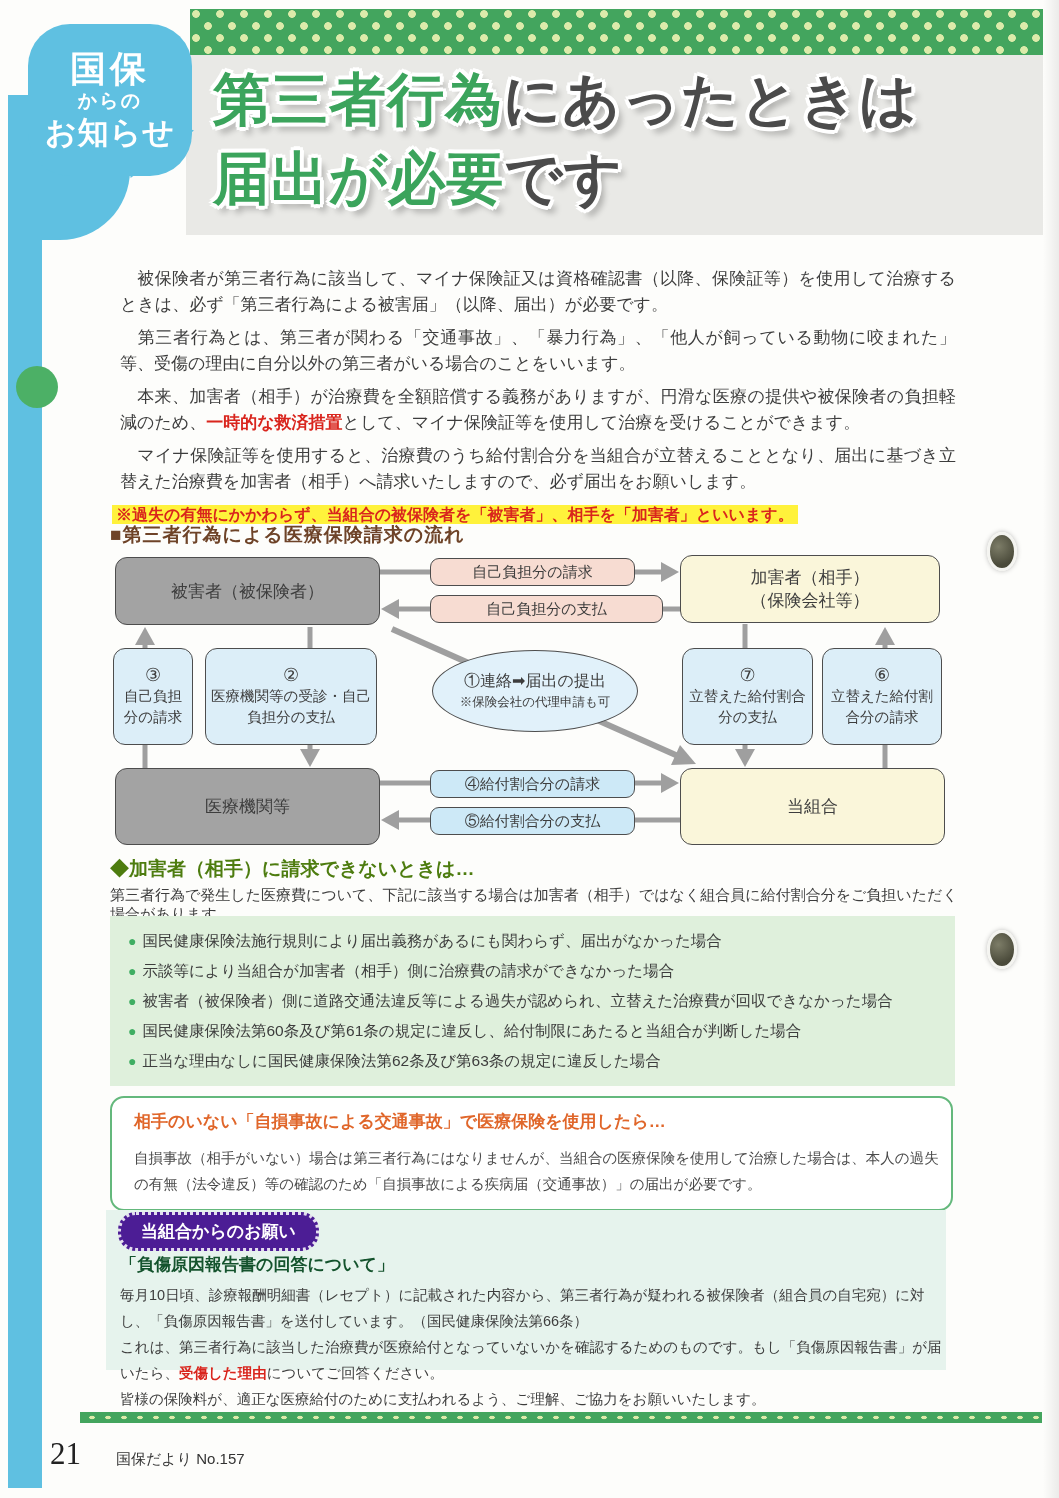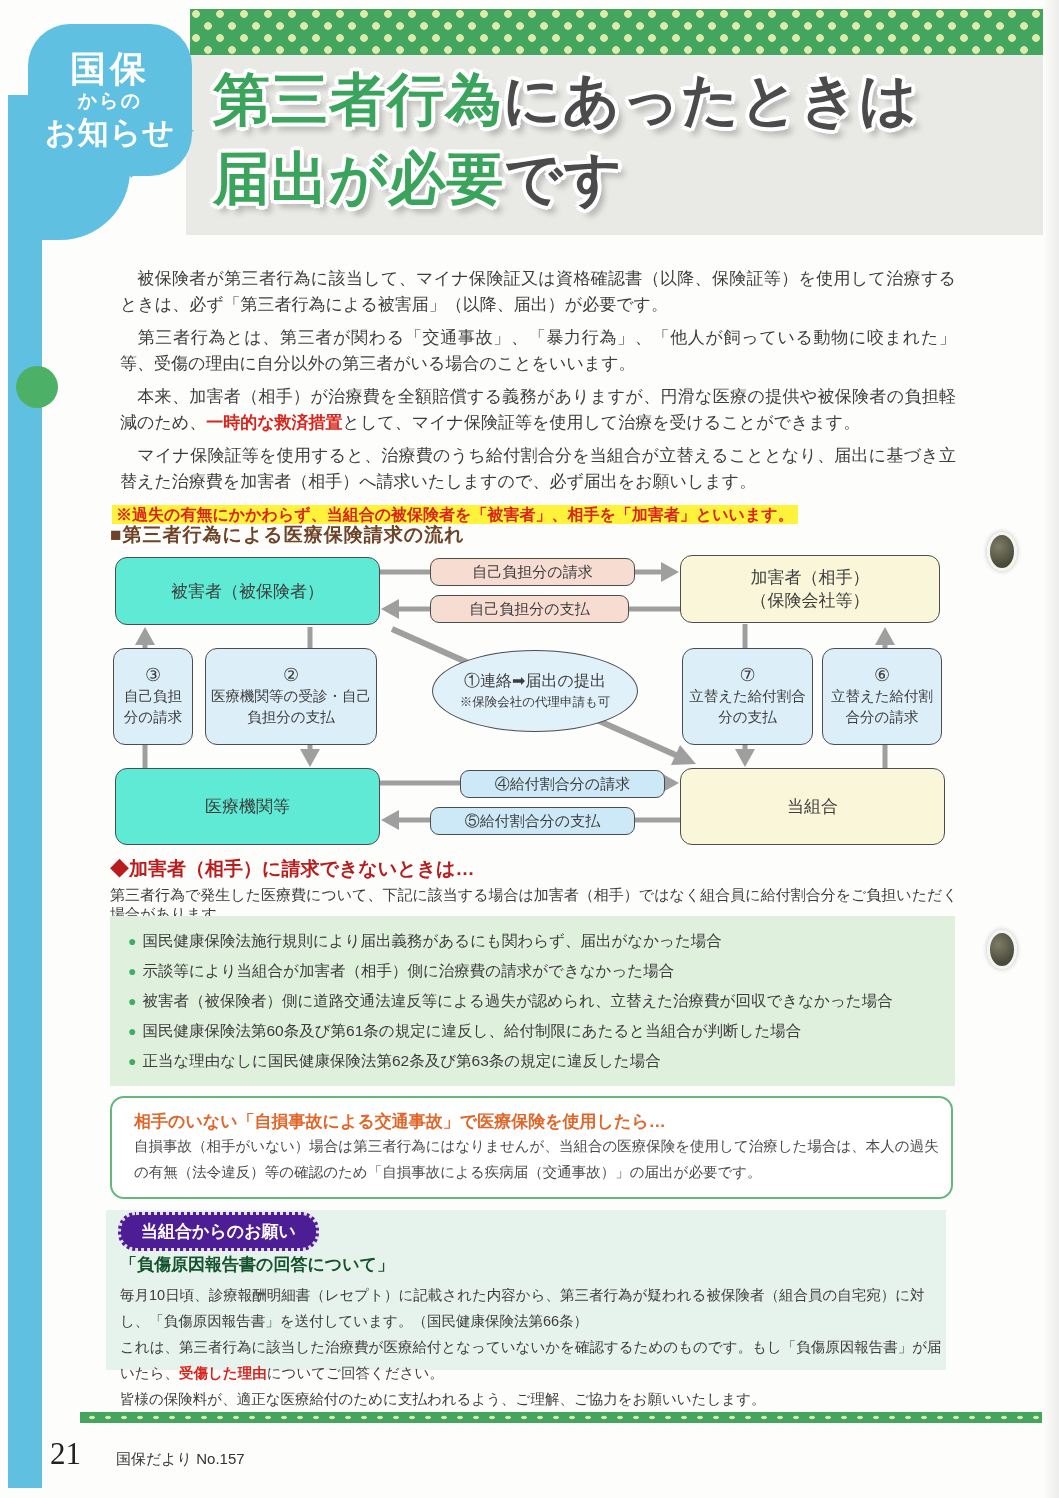--- a/index.html
+++ b/index.html
@@ -38,39 +38,39 @@
   .intro p{margin:8px;}
   .red{color:#d9251d;font-weight:bold;}
   .note{margin-top:8px;}
   .note span{background:#fff23b;color:#d9251d;font-weight:bold;font-size:16px;padding:1px 4px;}
   
   .flow-heading{position:absolute;left:110px;top:522px;font-size:19px;font-weight:bold;color:#6e4328;letter-spacing:1px;text-align:right;}
   .diagram{position:absolute;left:105px;top:550px;width:850px;height:300px;}
   .diagram svg{position:absolute;left:0;top:0;}
   .dbox{position:absolute;border:1.6px solid #4d4d4d;border-radius:12px;display:flex;flex-direction:column;
     align-items:center;justify-content:center;text-align:center;box-sizing:border-box;background:#fff;}
-  .fill-green{background:#5eead4;} .fill-yellow{background:#faf6da;}
+  .fill-green{background:#a3a3a3;} .fill-yellow{background:#faf6da;}
   .fill-blue{background:#dceef8;} .fill-pink{background:#f7dcd2;} .fill-lblue{background:#cde9f7;}
   .big-label{font-size:17px;}
   .pill{border-radius:9px;font-size:15px;}
   .numbox{font-size:14.5px;line-height:1.45;padding:2px 4px;}
   .numbox .num{font-size:18px;line-height:1.2;}
   .oval{position:absolute;left:327px;top:100px;width:206px;height:82px;background:#e1f1fa;border:1.6px solid #4d4d4d;
     border-radius:50%;display:flex;flex-direction:column;align-items:center;justify-content:center;text-align:center;box-sizing:border-box;}
   .oval .o1{font-size:16px;} .oval .o2{font-size:12.5px;margin-top:2px;}
   
-  .cc-heading{position:absolute;left:110px;top:856px;font-size:19px;font-weight:bold;color:#b91c1c;text-align:center;}
+  .cc-heading{position:absolute;left:110px;top:856px;font-size:19px;font-weight:bold;color:#4d7c0f;text-align:center;}
   .cc-intro{position:absolute;left:110px;top:886px;width:855px;font-size:15px;}
   .cc-box{position:absolute;left:110px;top:916px;width:845px;box-sizing:border-box;background:#dff0dc;padding:10px 18px;}
   .cc-box .row{display:flex;align-items:flex-start;line-height:30px;font-size:15.5px;}
   .cc-box .dot{color:#3fae63;margin-right:6px;font-size:14px;}
   
   .sa-box{position:absolute;left:110px;top:1096px;width:843px;box-sizing:border-box;border:2.5px solid #64b87c;border-radius:14px;
     background:#fff;padding:12px 22px;}
-  .sa-heading{color:#e0662a;font-weight:bold;font-size:17px;margin-bottom:0;}
+  .sa-heading{color:#e0662a;font-weight:bold;font-size:17px;margin-bottom:12px;}
   .sa-body{font-size:14.5px;line-height:26px;color:#4a4a4a;width:815px;}
   
   .req-panel{position:absolute;left:106px;top:1210px;width:840px;height:160px;background:#e6f3ed;}
   .req-badge{position:absolute;left:118px;top:1212px;background:#4c1d95;color:#fff;font-weight:bold;font-size:17px;
     padding:5px 20px;border-radius:18px;border:3px dotted rgba(255,255,255,0.85);box-sizing:border-box;}
   .req-text{position:absolute;left:120px;top:1252px;width:832px;font-size:14.5px;line-height:26px;color:#3d3d3d;}
   .req-sub{font-weight:bold;font-size:17px;margin-bottom:4px;color:#14532d;}
   
   .bottom-dots{position:absolute;left:80px;top:1412px;width:962px;height:11px;background-color:#43a55e;
     background-image:radial-gradient(#dcebaa 2.5px,transparent 3px);background-size:16px 11px;background-position:4px 50%;}
@@ -141,21 +141,21 @@
     <div class="dbox fill-green big-label" style="left:10px;top:7px;width:265px;height:68px;">
         <span>被害者（被保険者）</span>
       </div>
     <div class="dbox fill-yellow big-label" style="left:575px;top:5px;width:260px;height:68px;">
       <span>加害者（相手）</span>
       <span>（保険会社等）</span>
     </div>
     <div class="dbox fill-pink pill" style="left:325px;top:8px;width:205px;height:28px;">
         <span>自己負担分の請求</span>
       </div>
-    <div class="dbox fill-pink pill" style="left:325px;top:45px;width:199px;height:28px;">
+    <div class="dbox fill-pink pill" style="left:325px;top:45px;width:233px;height:28px;">
         <span>自己負担分の支払</span>
       </div>
 
     <div class="dbox fill-blue numbox" style="left:8px;top:98px;width:80px;height:97px;">
       <div class="num">③</div>
       <div>自己負担分の請求</div>
     </div>
     <div class="dbox fill-blue numbox" style="left:100px;top:98px;width:172px;height:97px;">
       <div class="num">②</div>
       <div>医療機関等の受診・自己負担分の支払</div>
@@ -172,21 +172,21 @@
       <div class="num">⑥</div>
       <div>立替えた給付割合分の請求</div>
     </div>
 
     <div class="dbox fill-green big-label" style="left:10px;top:218px;width:265px;height:77px;">
         <span>医療機関等</span>
       </div>
     <div class="dbox fill-yellow big-label" style="left:575px;top:218px;width:265px;height:77px;">
         <span>当組合</span>
       </div>
-    <div class="dbox fill-lblue pill" style="left:325px;top:220px;width:205px;height:28px;margin-left:30px;">
+    <div class="dbox fill-lblue pill" style="left:325px;top:220px;width:205px;height:28px;">
         <span>④給付割合分の請求</span>
       </div>
     <div class="dbox fill-lblue pill" style="left:325px;top:257px;width:205px;height:28px;">
         <span>⑤給付割合分の支払</span>
       </div>
   </div>
 
   <div class="cc-heading">◆加害者（相手）に請求できないときは…</div>
   <div class="cc-intro">第三者行為で発生した医療費について、下記に該当する場合は加害者（相手）ではなく組合員に給付割合分をご負担いただく場合があります。</div>
   <div class="cc-box">

